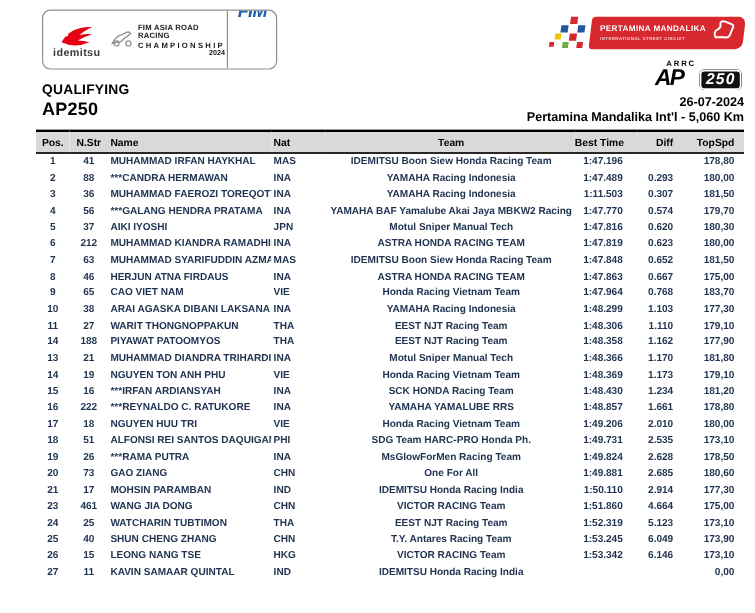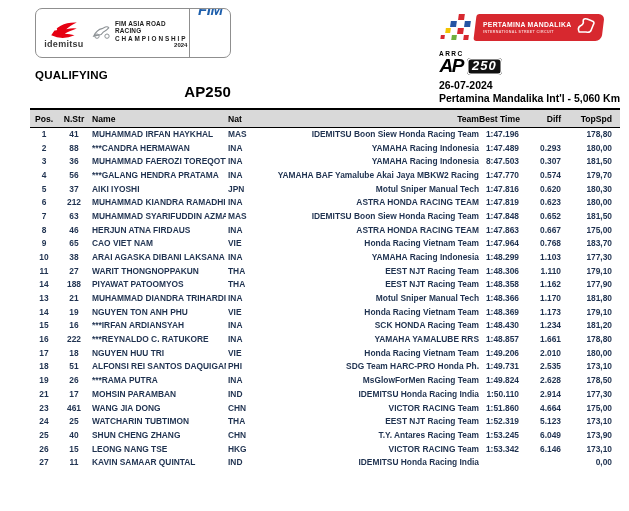--- a/index.html
+++ b/index.html
@@ -23,54 +23,54 @@
   .rider svg{width:20px;height:16px;}
   .series-text{text-align:left;}
   .series-l1{font-size:6.4px;font-weight:900;letter-spacing:.2px;line-height:1.15;color:#1a1a1a;}
   .series-l2{font-size:6.4px;font-weight:900;letter-spacing:1.9px;line-height:1.15;color:#1a1a1a;}
   .series-year{font-size:6px;font-weight:900;text-align:right;color:#1a1a1a;}
   .sp-fim{width:42px;border-left:1.5px solid #8f8f8f;display:flex;flex-direction:column;align-items:center;justify-content:center;gap:47px;}
   .fim-word{color:var(--fim-blue);font-style:italic;font-weight:900;font-size:15px;line-height:1;letter-spacing:-.5px;}
   .fim-bar{width:9px;height:2.5px;background:var(--fim-yellow);margin-top:1px;margin-left:14px;}
 
   .session-title{margin-top:11px;font-size:11.5px;font-weight:900;letter-spacing:.2px;}
-  .class-title{margin-top:2px;font-size:15px;font-weight:900;letter-spacing:.2px;text-align:right;}
-
-  .right-col{display:flex;flex-direction:column;align-items:flex-start;padding-top:4px;}
+  .class-title{margin-top:2px;font-size:15px;font-weight:900;letter-spacing:.2px;}
+
+  .right-col{display:flex;flex-direction:column;align-items:flex-end;padding-top:4px;}
   .pertamina-wrap{position:relative;height:30px;display:flex;align-items:center;}
   .mosaic{width:34px;height:28px;margin-right:2px;}
   .pertamina-banner{position:relative;height:27px;background:var(--accent-red);border-radius:3px 6px 6px 3px;
     transform:skewX(-7deg);display:flex;align-items:center;gap:4px;padding:0 6px 0 8px;}
   .pertamina-text{transform:skewX(7deg);}
   .pertamina-l1{color:#fff;font-size:6.8px;font-weight:900;letter-spacing:.3px;line-height:1.3;}
   .pertamina-l2{color:#f6c9c9;font-size:3.6px;font-weight:700;letter-spacing:.4px;line-height:1.2;}
   .track svg{width:22px;height:20px;transform:skewX(7deg);}
 
   .arrc-logo{margin-top:9px;display:flex;flex-direction:column;align-items:flex-end;margin-right:2px;}
   .arrc-small{font-size:6.5px;font-weight:900;letter-spacing:1.5px;margin-right:38px;line-height:1;}
   .arrc-row{display:flex;align-items:center;line-height:1;}
   .arrc-ap{font-size:19px;font-weight:900;font-style:italic;letter-spacing:-1.5px;line-height:.85;}
-  .arrc-250{margin-left:4px;background:#111;color:#fff;font-weight:900;font-style:italic;font-size:13px;
+  .arrc-250{margin-left:14px;background:#111;color:#fff;font-weight:900;font-style:italic;font-size:13px;
     padding:1px 5px 2px 5px;border-radius:4px;box-shadow:inset 0 0 0 1.5px #fff,inset 0 0 0 3px #111;line-height:1.15;letter-spacing:1px;}
 
   .date-line{margin-top:4px;font-size:10.5px;font-weight:900;}
   .circuit-line{margin-top:1px;font-size:10.5px;font-weight:900;}
 
   
   table.results{border-collapse:collapse;table-layout:fixed;width:590px;margin-top:4px;}
   table.results thead tr{height:18px;background:var(--header-bg);}
   table.results thead{border-top:2.5px solid #000;border-bottom:1.5px solid #000;}
   table.results th{font-size:8.6px;font-weight:700;color:#000;white-space:nowrap;overflow:hidden;}
   table.results tbody tr{height:13.68px;}
   table.results td{font-size:8.4px;font-weight:700;color:var(--row-text);white-space:nowrap;overflow:hidden;line-height:1;}
   .c0{width:28px;text-align:center;}
   .c1{width:32px;text-align:center;}
   .c2{width:136px;text-align:left;padding-left:2px;}
   .c3{width:45px;text-align:left;padding-left:2px;}
-  .c4{width:208px;text-align:right;padding-left:2px;margin-top:16px;}
+  .c4{width:208px;text-align:center;padding-left:2px;margin-top:16px;}
   .c5{width:52px;text-align:right;padding-right:12px;}
   .c6{width:44px;text-align:right;padding-right:14px;}
   .c7{width:45px;text-align:right;padding-right:8px;}
 </style>
 </head>
 <body>
 
 <div class="page">
 
   <div class="topbar">
@@ -177,21 +177,21 @@
           <td class="c5">1:47.489</td>
           <td class="c6">0.293</td>
           <td class="c7">180,00</td>
         </tr>
         <tr>
           <td class="c0">3</td>
           <td class="c1">36</td>
           <td class="c2">MUHAMMAD FAEROZI TOREQOTTULLAH</td>
           <td class="c3">INA</td>
           <td class="c4">YAMAHA Racing Indonesia</td>
-          <td class="c5">8:47.503</td>
+          <td class="c5">1:11.503</td>
           <td class="c6">0.307</td>
           <td class="c7">181,50</td>
         </tr>
         <tr>
           <td class="c0">4</td>
           <td class="c1">56</td>
           <td class="c2">***GALANG HENDRA PRATAMA</td>
           <td class="c3">INA</td>
           <td class="c4">YAMAHA BAF Yamalube Akai Jaya MBKW2 Racing</td>
           <td class="c5">1:47.770</td>
@@ -342,20 +342,30 @@
           <td class="c0">19</td>
           <td class="c1">26</td>
           <td class="c2">***RAMA PUTRA</td>
           <td class="c3">INA</td>
           <td class="c4">MsGlowForMen Racing Team</td>
           <td class="c5">1:49.824</td>
           <td class="c6">2.628</td>
           <td class="c7">178,50</td>
         </tr>
         <tr>
+          <td class="c0">20</td>
+          <td class="c1">73</td>
+          <td class="c2">GAO ZIANG</td>
+          <td class="c3">CHN</td>
+          <td class="c4">One For All</td>
+          <td class="c5">1:49.881</td>
+          <td class="c6">2.685</td>
+          <td class="c7">180,60</td>
+        </tr>
+        <tr>
           <td class="c0">21</td>
           <td class="c1">17</td>
           <td class="c2">MOHSIN PARAMBAN</td>
           <td class="c3">IND</td>
           <td class="c4">IDEMITSU Honda Racing India</td>
           <td class="c5">1:50.110</td>
           <td class="c6">2.914</td>
           <td class="c7">177,30</td>
         </tr>
         <tr>

